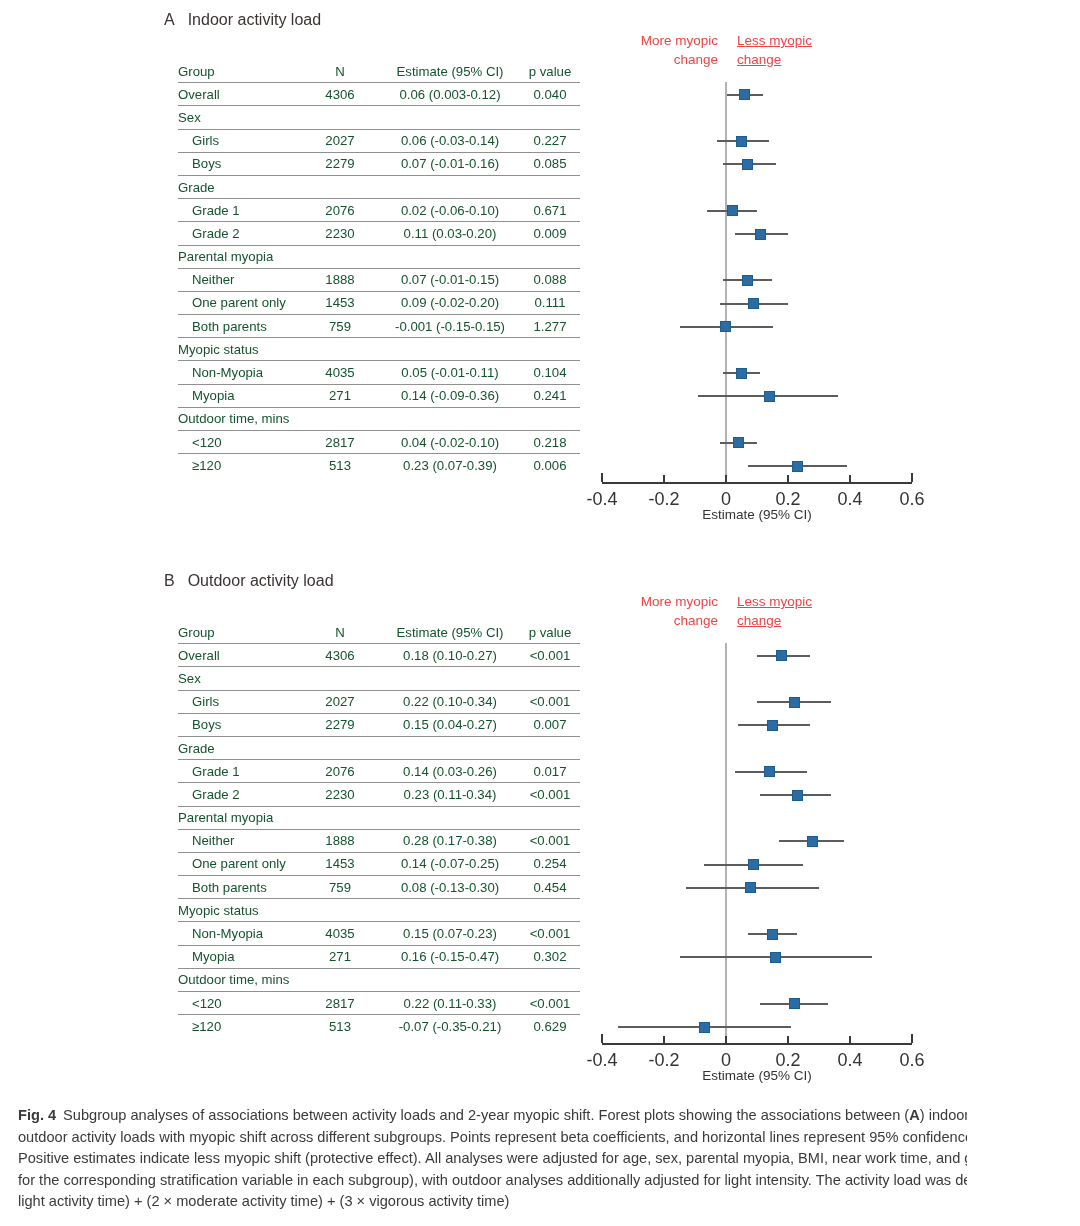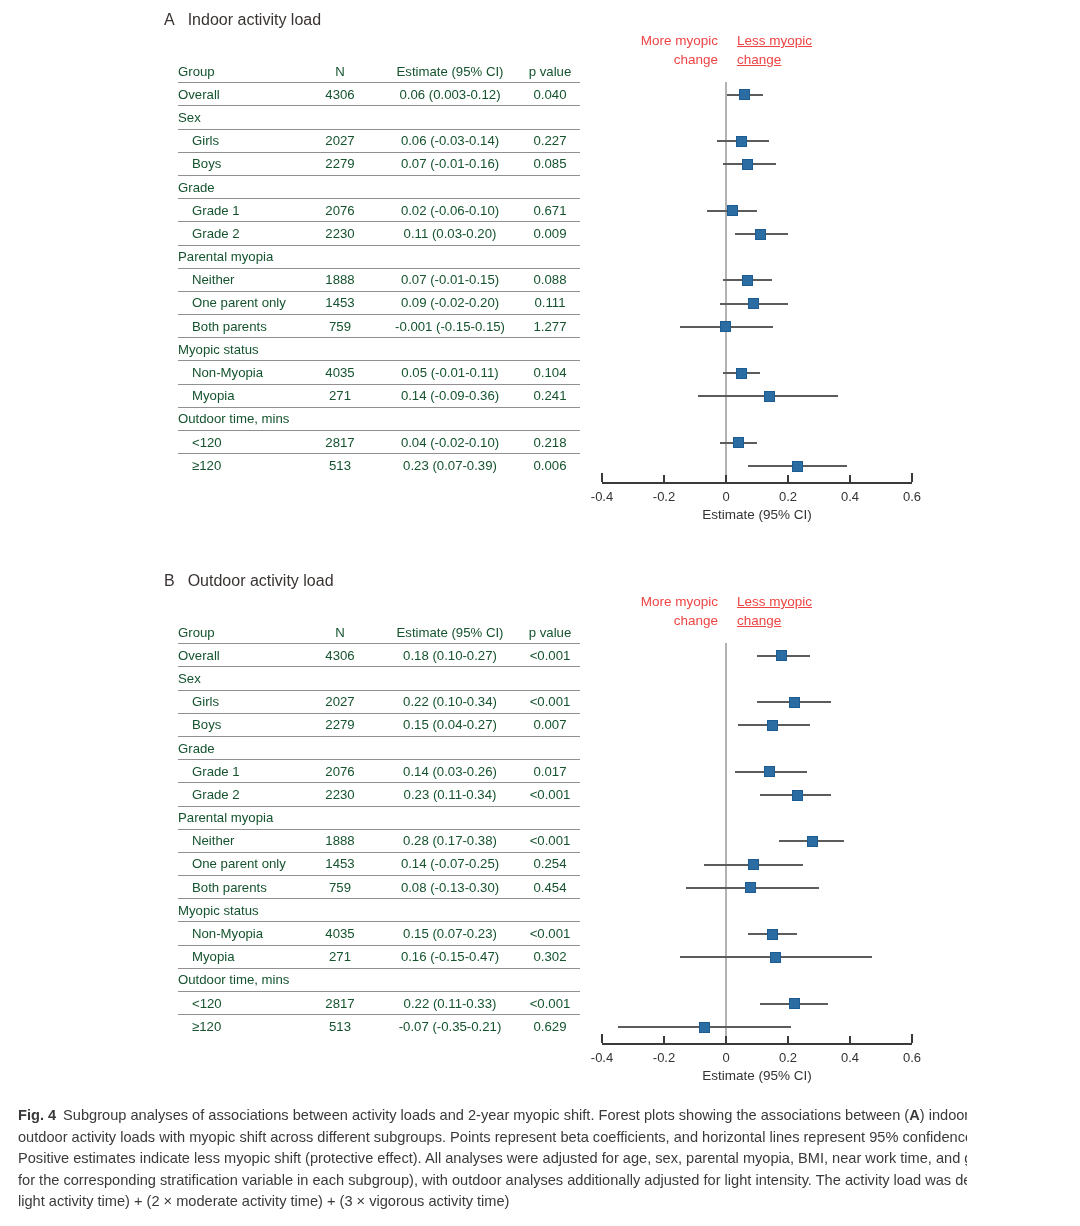--- a/index.html
+++ b/index.html
@@ -19,21 +19,21 @@
   .c-est{width:140px;text-align:center;white-space:nowrap;}
   .c-p{width:60px;text-align:center;}
 
   .fplot{position:absolute;left:580px;top:0;width:372px;height:545px;}
   .plot-head{position:absolute;top:31px;font-size:13.5px;line-height:19px;white-space:pre-line;color:#ef4444;}
   .plot-head.left{right:234px;text-align:right;}
   .plot-head.right{left:157px;text-align:left;text-decoration:underline;}
   .vline{position:absolute;left:145px;top:82px;width:1.5px;height:400px;background:#b2b2b2;}
   .axis{position:absolute;left:22px;top:482px;width:310px;height:1.5px;background:#3a3a3a;}
   .tick{position:absolute;width:1.5px;background:#3a3a3a;}
-  .ticklab{position:absolute;top:489px;font-size:13px;color:#333;transform:translateX(-50%);white-space:nowrap;}
+  .ticklab{position:absolute;top:489px;font-size:18px;color:#333;transform:translateX(-50%);white-space:nowrap;}
   .xlabel{position:absolute;top:507px;left:77px;width:200px;text-align:center;font-size:13.5px;color:#333;}
   .ci{position:absolute;height:2px;background:#5c5c5c;}
   .marker{position:absolute;width:11px;height:11px;background:#2b6da3;border:1px solid #1d5c90;box-sizing:border-box;}
 
   .caption{position:absolute;left:6px;top:1093px;width:1056px;font-size:14.6px;line-height:21.5px;color:#3a3a3a;margin:12px;}
   .caption b{font-weight:bold;}
   .caption .figlab{margin-right:7px;}
 </style>
 </head>
 <body>

